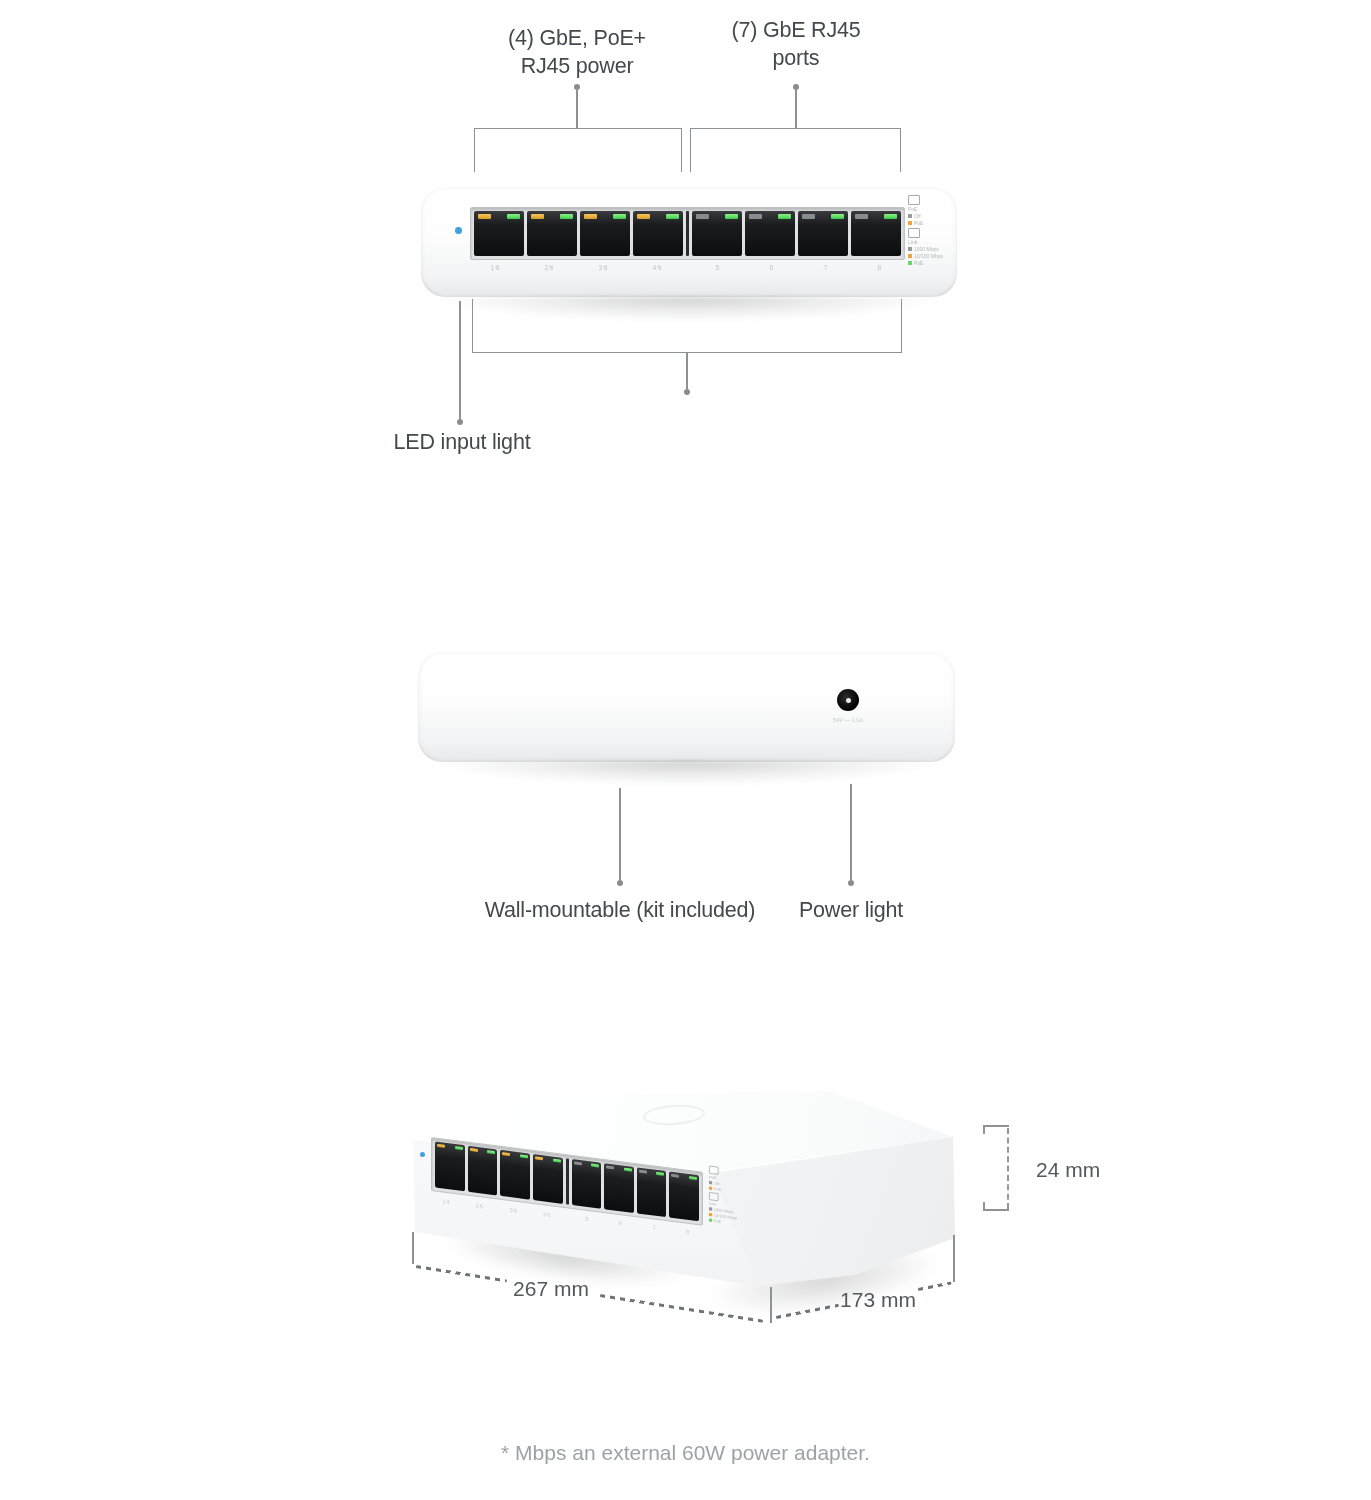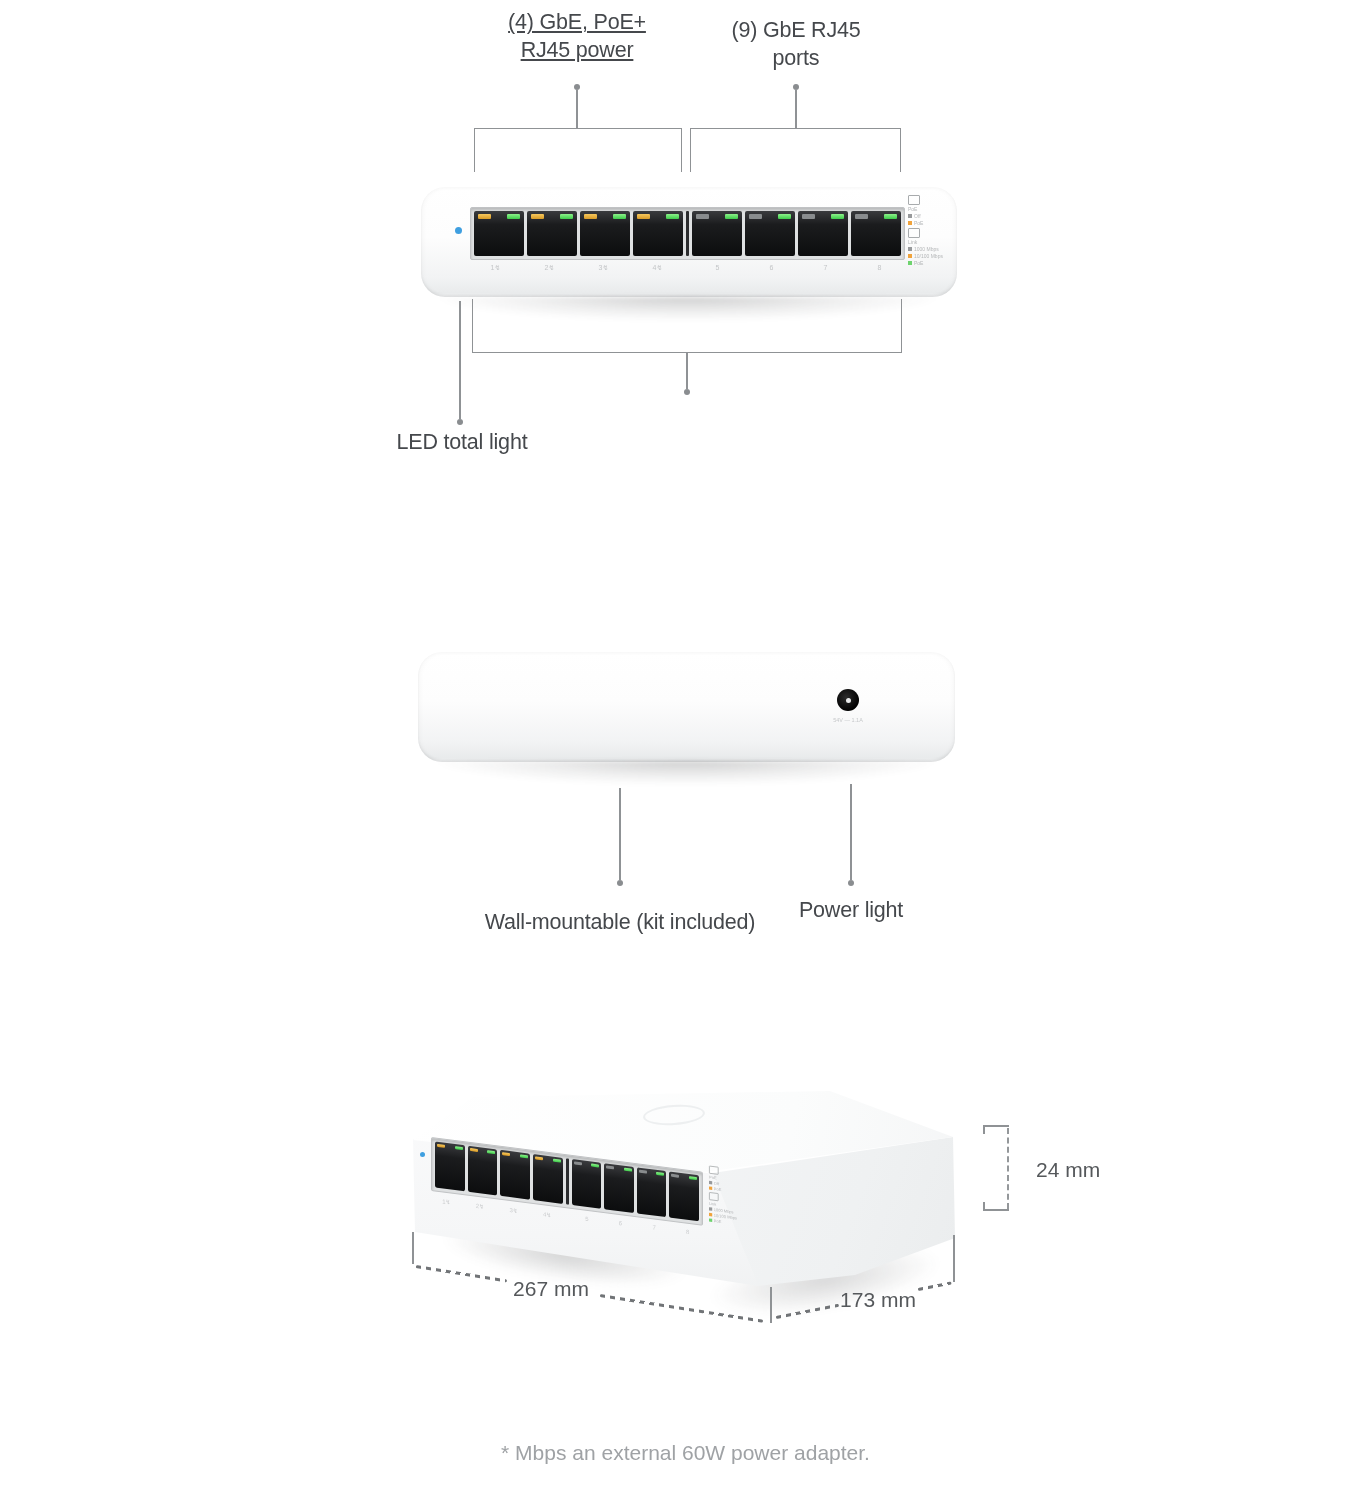--- a/index.html
+++ b/index.html
@@ -70,26 +70,26 @@
   .status-led{position:absolute;border-radius:50%;background:#3f9fe0;}
   
   .footnote{position:absolute;left:0;top:1441px;width:1371px;text-align:center;
         font-size:21px;color:#9fa2a5;}
 </style>
 </head>
 <body>
 
 <div class="canvas">
 
-  <div class="cl" style="left:477px;top:8px;width:200px;text-decoration:underline;">
+  <div class="cl" style="left:477px;top:24px;width:200px;">
     <div>(4) GbE, PoE+</div>
     <div>RJ45 power</div>
   </div>
   <div class="cl" style="left:696px;top:16px;width:200px;">
-    <div>(9) GbE RJ45</div>
+    <div>(7) GbE RJ45</div>
     <div>ports</div>
   </div>
 
   <div class="dot" style="left:574px;top:84px;"></div>
   <div class="leader" style="left:576px;top:90px;height:39px;"></div>
   <div class="dot" style="left:793px;top:84px;"></div>
   <div class="leader" style="left:795px;top:90px;height:39px;"></div>
 
   <div class="bracket-down" style="left:474px;top:128px;width:206px;height:43px;"></div>
   <div class="bracket-down" style="left:690px;top:128px;width:209px;height:43px;"></div>
@@ -166,37 +166,37 @@
       <div class="lg-row">
           <span class="sq green"></span>
           <span>PoE</span>
         </div>
     </div>
   </div>
   <div class="dev-shadow" style="left:368px;top:297px;width:640px;height:34px;"></div>
 
   <div class="leader" style="left:459px;top:301px;height:118px;"></div>
   <div class="dot" style="left:457px;top:419px;"></div>
-  <div class="cl" style="left:362px;top:428px;width:200px;">LED total light</div>
+  <div class="cl" style="left:362px;top:428px;width:200px;">LED input light</div>
 
   <div class="bracket-up" style="left:472px;top:299px;width:428px;height:53px;"></div>
   <div class="leader" style="left:686px;top:353px;height:36px;"></div>
   <div class="dot" style="left:684px;top:389px;"></div>
 
   <div class="device" style="left:418px;top:652px;width:537px;height:110px;">
     <div class="jack" style="left:419px;top:37px;">
         <span class="jack-pin"></span>
       </div>
     <div class="jack-text" style="left:394px;top:65px;">54V — 1.1A</div>
   </div>
   <div class="dev-shadow" style="left:366px;top:761px;width:640px;height:34px;"></div>
 
   <div class="leader" style="left:619px;top:788px;height:92px;"></div>
   <div class="dot" style="left:617px;top:880px;"></div>
-  <div class="cl" style="left:470px;top:896px;width:300px;margin-top:12px;">Wall-mountable (kit included)</div>
+  <div class="cl" style="left:470px;top:896px;width:300px;">Wall-mountable (kit included)</div>
 
   <div class="leader" style="left:850px;top:784px;height:96px;"></div>
   <div class="dot" style="left:848px;top:880px;"></div>
   <div class="cl" style="left:751px;top:896px;width:200px;">Power light</div>
 
   <div class="v3">
     <div class="shadowA"></div>
     <div class="shadowB"></div>
     <div class="face front-face"></div>
     <div class="face right-face"></div>

